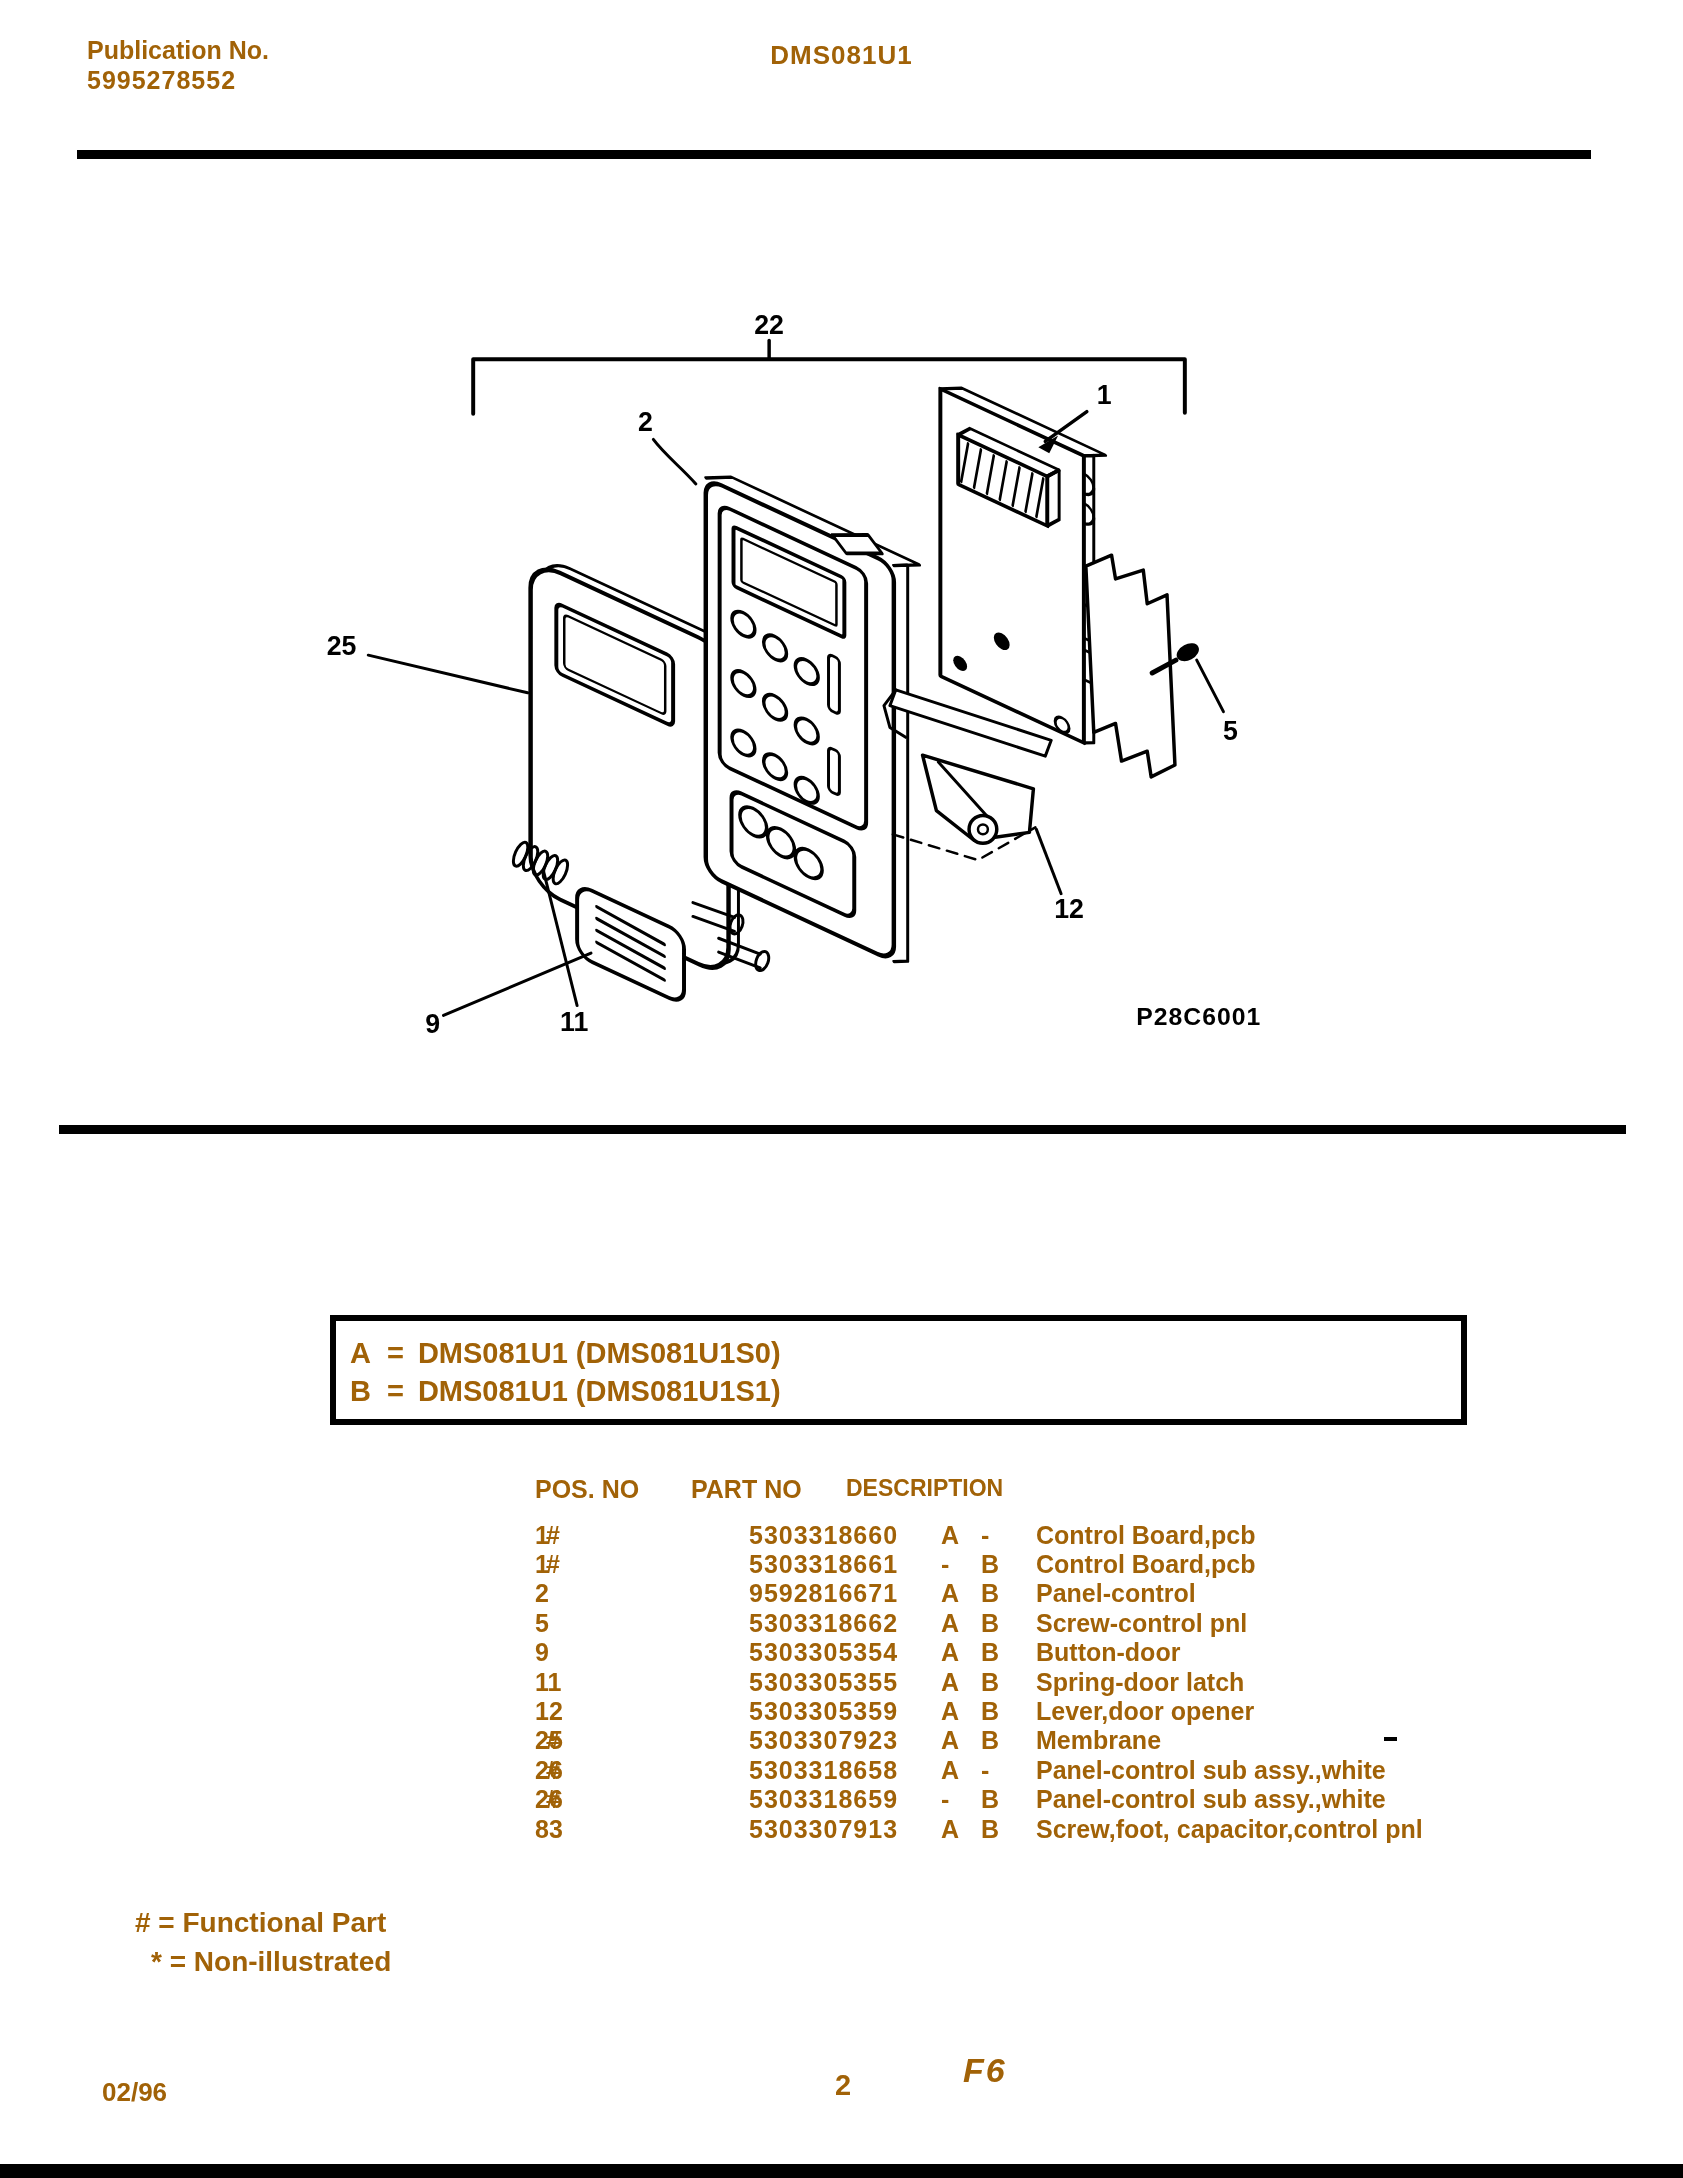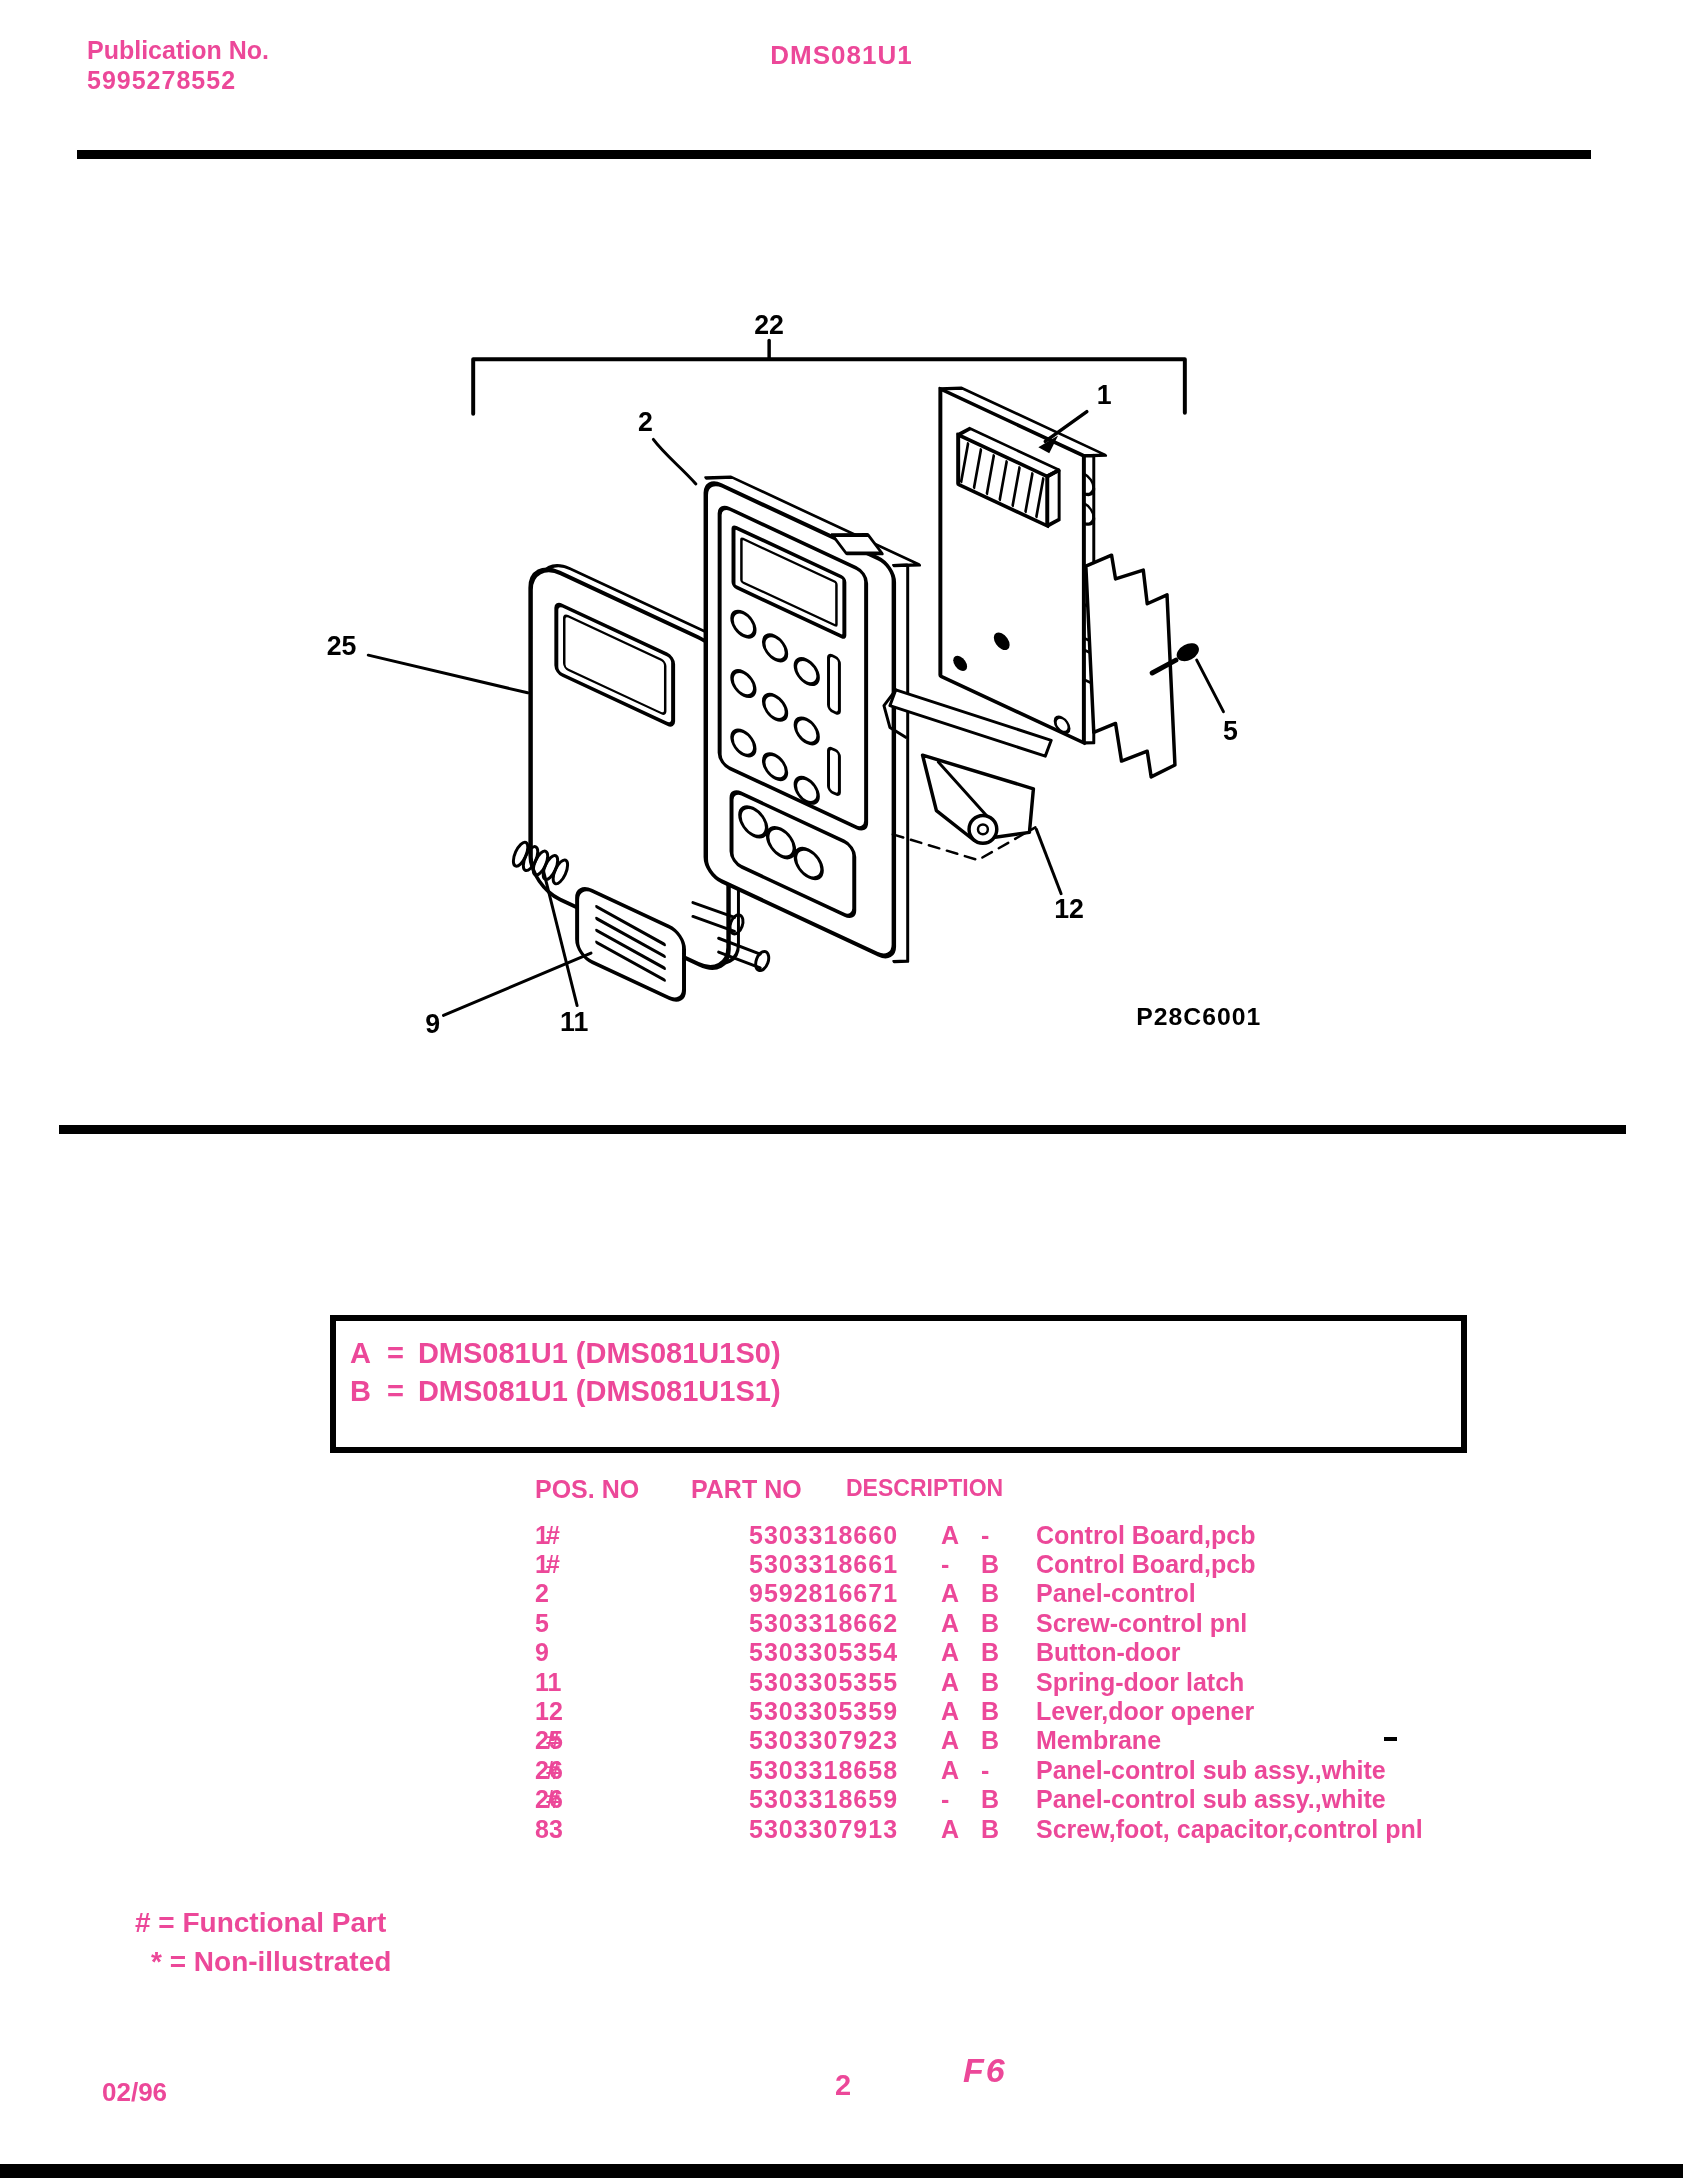--- a/index.html
+++ b/index.html
@@ -1,33 +1,33 @@
 <!DOCTYPE html>
 <html><head>
 <meta charset="utf-8">
 <style>
   html,body{margin:0;padding:0;background:#888;}
   #page{position:relative;width:1683px;height:2178px;background:#fff;overflow:hidden;
-        font-family:"Liberation Sans",sans-serif;color:#ec4899;font-weight:700;}
+        font-family:"Liberation Sans",sans-serif;color:#a16207;font-weight:700;}
   .abs{position:absolute;line-height:1;white-space:nowrap;}
   .ctr{left:0;right:0;text-align:center;}
   .rule{position:absolute;background:#000;}
   
   .pub-label{left:87px;top:38px;font-size:25px;}
   .pub-num{left:87px;top:68px;font-size:25px;letter-spacing:1px;}
   .model{top:42px;font-size:26px;letter-spacing:1px;}
   .section{top:111px;font-size:27px;letter-spacing:1px;}
   .rule-top{left:77px;top:150px;width:1514px;height:9px;}
   .rule-mid{left:59px;top:1125px;width:1567px;height:9px;}
   
   #diagram{position:absolute;left:277px;top:188px;}
   #diagram text{font-family:"Liberation Sans",sans-serif;font-weight:700;font-size:27px;fill:#000;}
   #diagram .code{font-size:25px;letter-spacing:1px;}
   
-  .variant-box{position:absolute;left:330px;top:1315px;width:1137px;height:138px;
+  .variant-box{position:absolute;left:330px;top:1315px;width:1137px;height:110px;
                border:6px solid #000;box-sizing:border-box;}
   .vline{position:absolute;left:14px;font-size:29px;line-height:1;white-space:nowrap;}
   .vline .veq{display:inline-block;margin:0 14px 0 16px;}
   
   .th-pos{left:535px;top:1477px;font-size:25px;}
   .th-part{left:691px;top:1477px;font-size:25px;}
   .th-desc{left:846px;top:1477px;font-size:23px;}
   .prow{position:absolute;left:535px;height:30px;width:950px;font-size:25px;line-height:1;}
   .prow span{position:absolute;top:0;white-space:nowrap;}
   .c-part{left:214px;letter-spacing:1px;}

